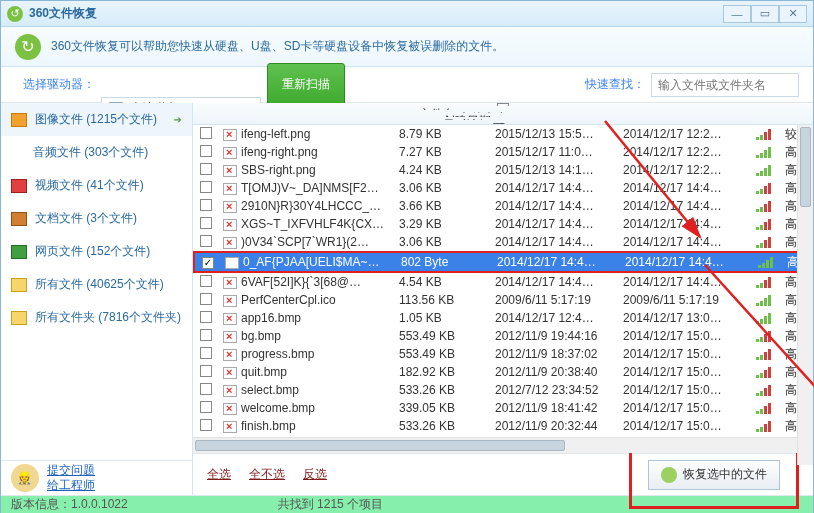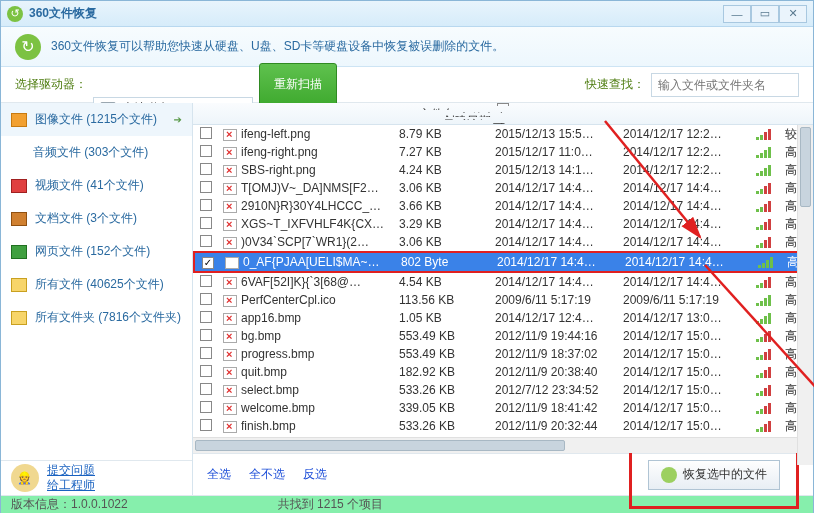--- a/index.html
+++ b/index.html
@@ -9,21 +9,21 @@
 .titlebar { height: 26px; background: linear-gradient(#e8f4fc,#d6ecfa); display: flex; align-items: center; padding: 0 6px; border-bottom: 1px solid #b8d8ef; }
 .titlebar .logo { width: 16px; height: 16px; border-radius: 50%; background: #7cc242; color: #fff; display: flex; align-items: center; justify-content: center; font-size: 11px; margin-right: 6px; }
 .titlebar .title { color: #2a6aa0; font-weight: bold; }
 .titlebar .winbtns { margin-left: auto; display: flex; gap: 0; }
 .titlebar .winbtn { width: 28px; height: 18px; border: 1px solid #a8c8e0; background: #eaf4fc; display: flex; align-items: center; justify-content: center; font-size: 11px; color: #5a7a90; cursor: pointer; }
 
 .infobar { height: 40px; background: linear-gradient(#f7fcfe,#edf7fd); border-bottom: 1px solid #cde4f4; display: flex; align-items: center; padding: 0 14px; color: #2a6aa0; }
 .infobar .ico { width: 26px; height: 26px; border-radius: 50%; background: #7cc242; color: #fff; display: flex; align-items: center; justify-content: center; margin-right: 10px; font-size: 16px; }
 
 .toolbar { height: 36px; display: flex; align-items: center; padding: 0 14px; gap: 6px; border-bottom: 1px solid #e0e8ee; }
-.toolbar .lbl { color: #4d7c0f; }
+.toolbar .lbl { color: #3b82f6; margin-left: 8px; }
 .drive-sel { display: flex; align-items: center; gap: 6px; background: #fff; border: 1px solid #c8d8e4; height: 24px; padding: 0 6px; min-width: 160px; margin-top: 48px; }
 .drive-sel .dico { width: 16px; height: 14px; background: #cfd8de; border: 1px solid #9aa7b0; border-radius: 2px; }
 .drive-sel .dd { margin-left: auto; color: #666; font-size: 9px; }
 .btn-green { background: linear-gradient(#5fc14e,#3ea92e); color: #fff; border: 1px solid #2f8a22; height: 44px; padding: 8px 14px; border-radius: 3px; cursor: pointer; }
 .toolbar .spacer { flex: 1; }
 .search-inp { border: 1px solid #c8d8e4; height: 24px; width: 148px; padding: 0 6px; color: #a16207; }
 
 .body { display: flex; height: 392px; }
 .sidebar { width: 212px; border-right: 1px solid #d6e4ee; display: flex; flex-direction: column; }
 .sb-tabs { display: flex; border-bottom: 1px solid #d6e4ee; background: #f7fbfe; }
@@ -67,21 +67,21 @@
 .sig .b1{height:3px}.sig .b2{height:5px}.sig .b3{height:8px}.sig .b4{height:11px}
 .sig.bad .b3,.sig.bad .b4{background:#d04040}
 .col.c-rec2 { width: 28px; }
 
 .vscroll { position: absolute; right: 0; top: 22px; bottom: 30px; width: 16px; background: #f0f0f0; border-left: 1px solid #e0e0e0; }
 .vscroll .thumb { position: absolute; left: 2px; right: 2px; top: 2px; height: 80px; background: #c8d4de; border: 1px solid #a8b8c4; border-radius: 2px; }
 .hscroll { height: 16px; background: #f0f0f0; border-top: 1px solid #e0e0e0; position: relative; }
 .hscroll .thumb { position: absolute; top: 2px; bottom: 2px; left: 2px; width: 370px; background: #c8d4de; border: 1px solid #a8b8c4; border-radius: 2px; }
 
 .actionbar { height: 42px; border-top: 1px solid #e0e8ee; display: flex; align-items: center; padding: 0 14px; gap: 18px; }
-.actionbar a { color: #1d4ed8; cursor: pointer; }
+.actionbar a { color: #7f1d1d; cursor: pointer; text-decoration: underline; }
 .actionbar .spacer { flex: 1; }
 .btn-recover { height: 30px; padding: 0 12px; background: linear-gradient(#fefefe,#e8eef4); border: 1px solid #b0c4d4; cursor: pointer; display: flex; align-items: center; gap: 6px; color: #333; }
 .btn-recover .rico { width: 16px; height: 16px; border-radius: 50%; background: #9cd060; display: inline-block; }
 .recover-box { border: 3px solid #e02020; padding: 16px; }
 
 .statusbar { height: 18px; background: #86efac; border-top: 1px solid #e0e8ee; color: #555; padding: 0 10px; font-size: 11px; display: flex; align-items: center; }
 
 svg.annot { position: absolute; left: 212px; top: 0; width: 600px; height: 392px; pointer-events: none; }
 </style>
 </head>

